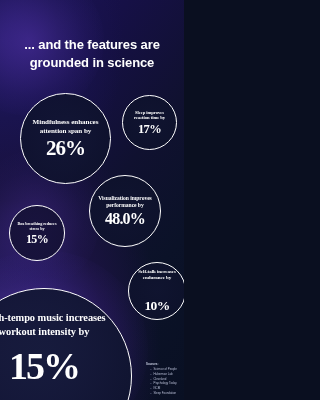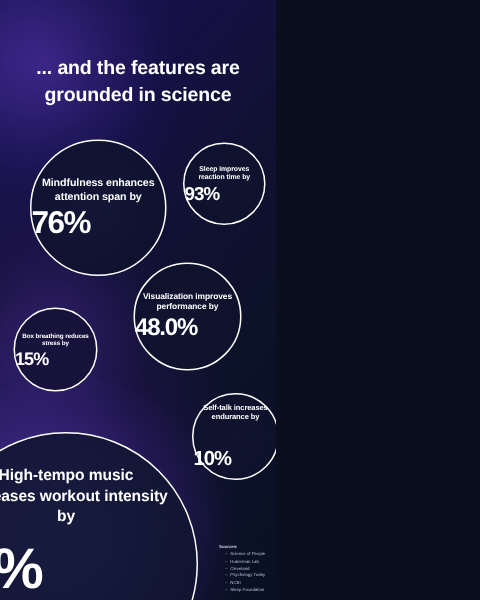--- a/index.html
+++ b/index.html
@@ -51,25 +51,26 @@
   }
 
   
   .stat {
     position: absolute;
     border-radius: 50%;
     border: 1.7px solid #ffffff;
     box-sizing: border-box;
     display: flex;
     flex-direction: column;
-    align-items: flex-start;
+    align-items: center;
     justify-content: center;
     text-align: center;
     color: #ffffff;
     background: rgba(11,16,38,0.34);
+    font-family: Liberation Serif, serif;
   }
   .stat .lbl {
     font-weight: 700;
     line-height: 1.22;
     letter-spacing: -0.05px;
     padding: 0 6px;
   }
   .stat .val {
     font-weight: 700;
     line-height: 1;
@@ -159,26 +160,26 @@
 <div id="poster">
 
   <div class="blob blob-tl"></div>
   <div class="blob blob-mid"></div>
   <div class="blob blob-bl"></div>
 
   <div class="headline">... and the features are grounded in science</div>
 
   <div class="stat" id="stat-mindfulness">
     <div class="lbl">Mindfulness enhances attention span by</div>
-    <div class="val">76%</div>
+    <div class="val">26%</div>
   </div>
 
   <div class="stat" id="stat-sleep">
     <div class="lbl">Sleep improves reaction time by</div>
-    <div class="val">93%</div>
+    <div class="val">17%</div>
   </div>
 
   <div class="stat" id="stat-visualization">
     <div class="lbl">Visualization improves performance by</div>
     <div class="val">48.0%</div>
   </div>
 
   <div class="stat" id="stat-breathing">
     <div class="lbl">Box breathing reduces stress by</div>
     <div class="val">15%</div>

